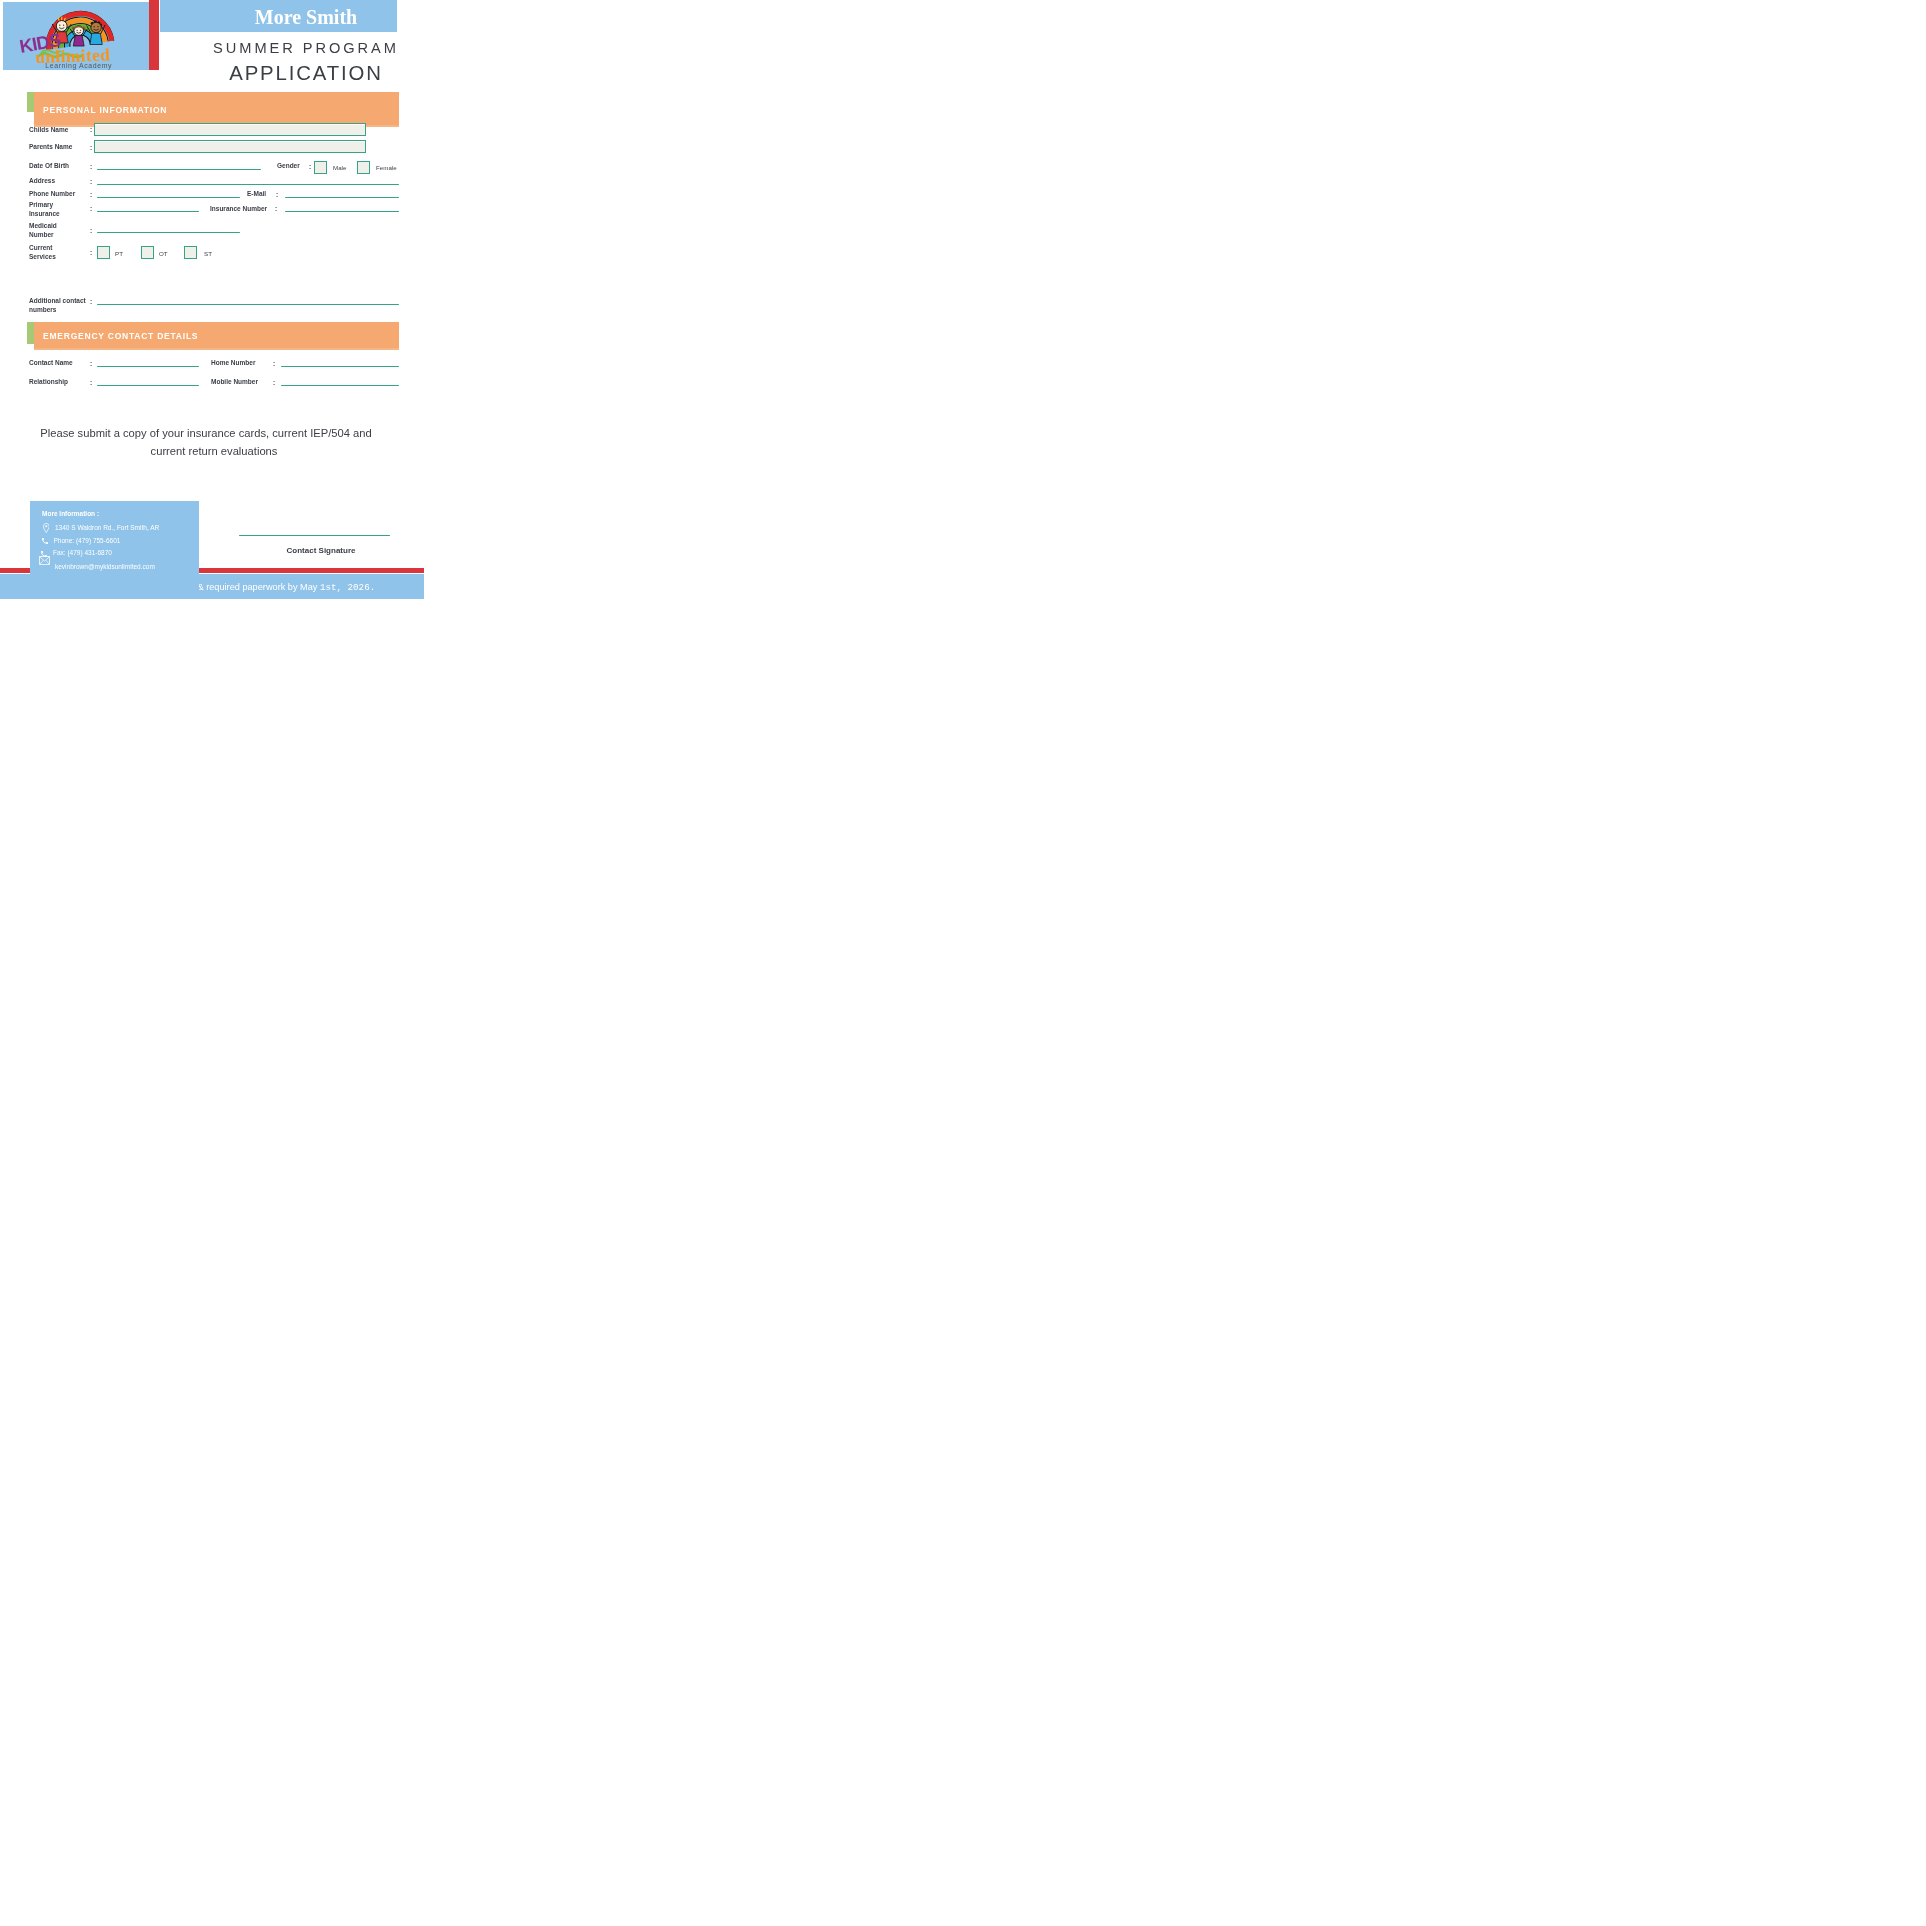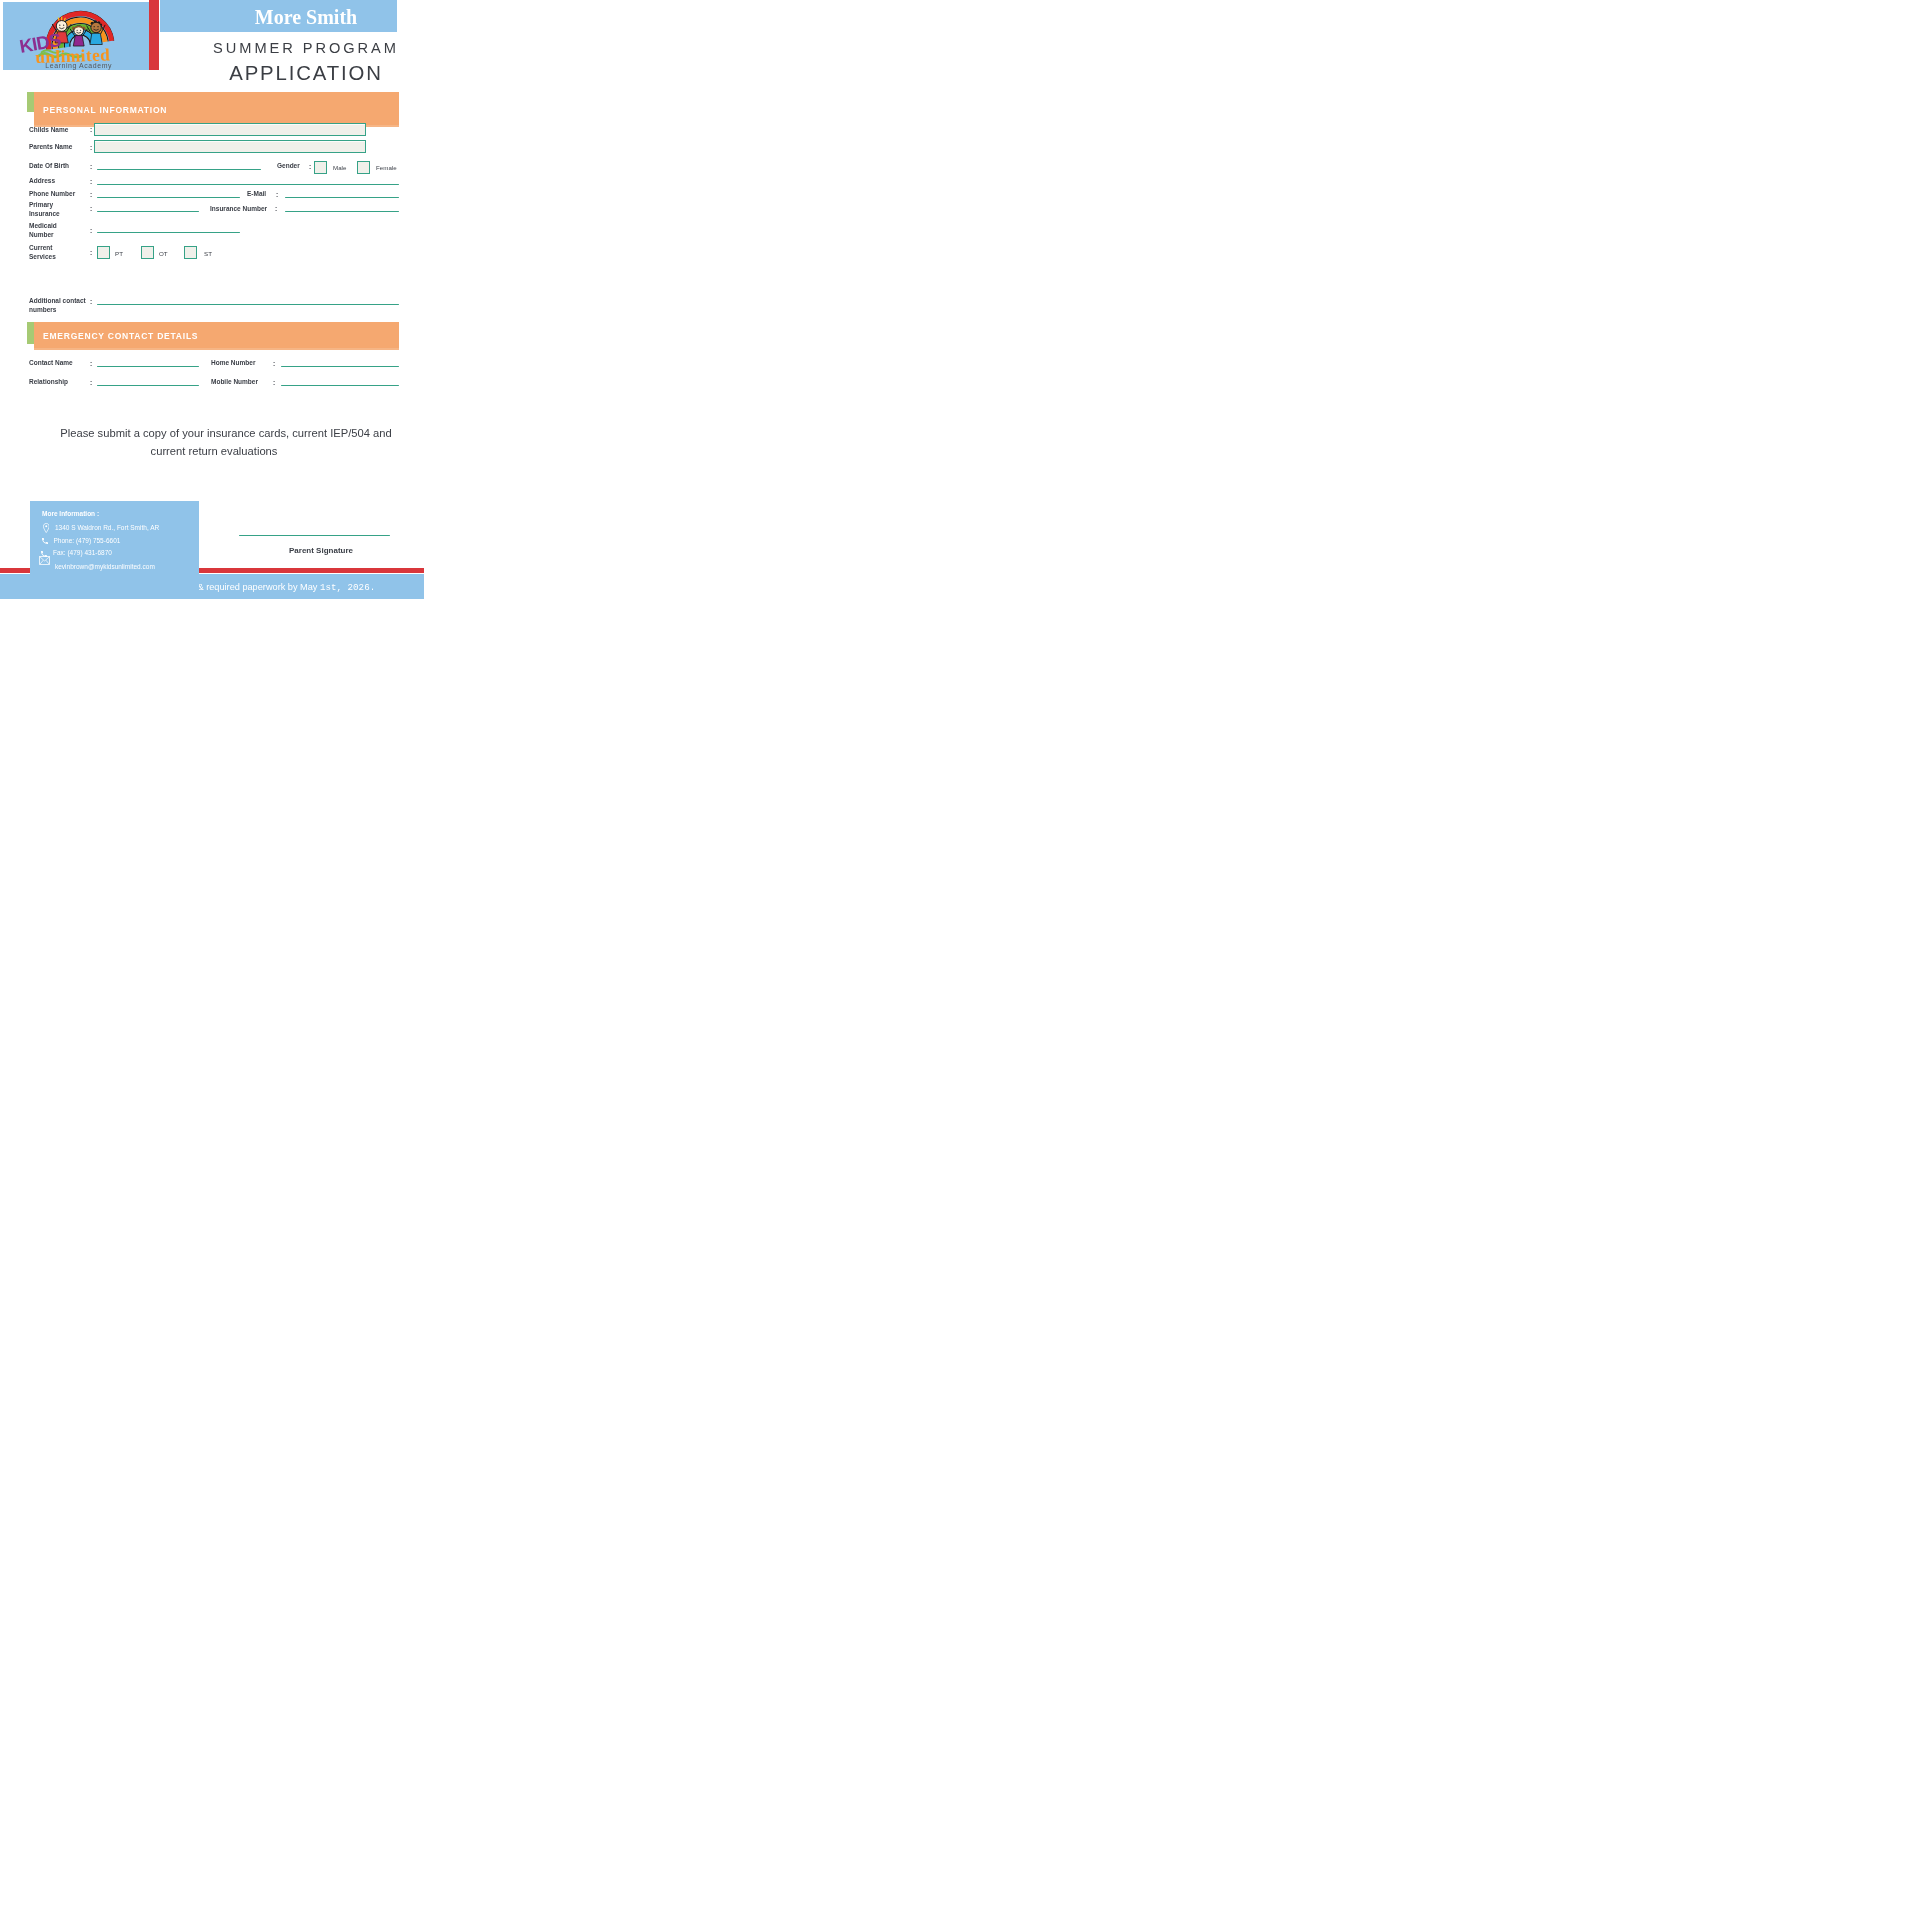--- a/index.html
+++ b/index.html
@@ -186,21 +186,21 @@
   <div class="abs colon" style="left:273px;top:360px;">:</div>
   <div class="abs uline" style="left:281px;top:366px;width:118px;"></div>
 
   <div class="abs lbl" style="left:29px;top:378px;">Relationship</div>
   <div class="abs colon" style="left:90px;top:379px;">:</div>
   <div class="abs uline" style="left:97px;top:385px;width:102px;"></div>
   <div class="abs lbl" style="left:211px;top:378px;">Mobile Number</div>
   <div class="abs colon" style="left:273px;top:379px;">:</div>
   <div class="abs uline" style="left:281px;top:385px;width:118px;"></div>
 
-  <div class="abs note" style="left:226px;top:428px;">Please submit a copy of your insurance cards, current IEP/504 and</div>
+  <div class="abs note" style="left:206px;top:428px;">Please submit a copy of your insurance cards, current IEP/504 and</div>
   <div class="abs note" style="left:214px;top:446px;">current return evaluations</div>
 
   <div class="abs info-box">
     <div class="abs info-text" style="left:12px;top:9.2px;font-weight:700;">More Information :</div>
 
     <svg class="abs" style="left:12.7px;top:22.3px;" width="6.5" height="10" viewBox="0 0 17 26">
       <path d="M8.5 1 C4.4 1 1 4.4 1 8.5 C1 14 8.5 25 8.5 25 C8.5 25 16 14 16 8.5 C16 4.4 12.6 1 8.5 1 Z" fill="none" stroke="#ffffff" stroke-width="2"></path>
       <circle cx="8.5" cy="8.5" r="2.6" fill="#ffffff"></circle>
     </svg>
     <div class="abs info-text" style="left:25px;top:23px;">1340 S Waldron Rd., Fort Smith, AR</div>
@@ -216,21 +216,21 @@
     <div class="abs info-text" style="left:23px;top:48px;">Fax: (479) 431-6870</div>
 
     <svg class="abs" style="left:8.9px;top:55px;" width="11.2" height="9.2" viewBox="0 0 29 24">
       <rect x="1.5" y="1.5" width="26" height="21" fill="none" stroke="#ffffff" stroke-width="2"></rect>
       <path d="M2 2 L14.5 13 L27 2 M2 22 L11 11 M27 22 L18 11" fill="none" stroke="#ffffff" stroke-width="1.8"></path>
     </svg>
     <div class="abs info-text" style="left:25px;top:62px;">kevinbrown@mykidsunlimited.com</div>
   </div>
 
   <div class="abs uline" style="left:239px;top:535px;width:151px;"></div>
-  <div class="abs sig-label" style="left:321px;top:546px;">Parent Signature</div>
+  <div class="abs sig-label" style="left:321px;top:546px;">Contact Signature</div>
 
   <div class="abs red-band"></div>
   <div class="abs blue-footer">
     <div class="footer-text"><span>Please return completed application &amp; required paperwork by May </span><span class="footer-serif">1st, 2026.</span></div>
   </div>
 
 </div>
 
 
 </body></html>

